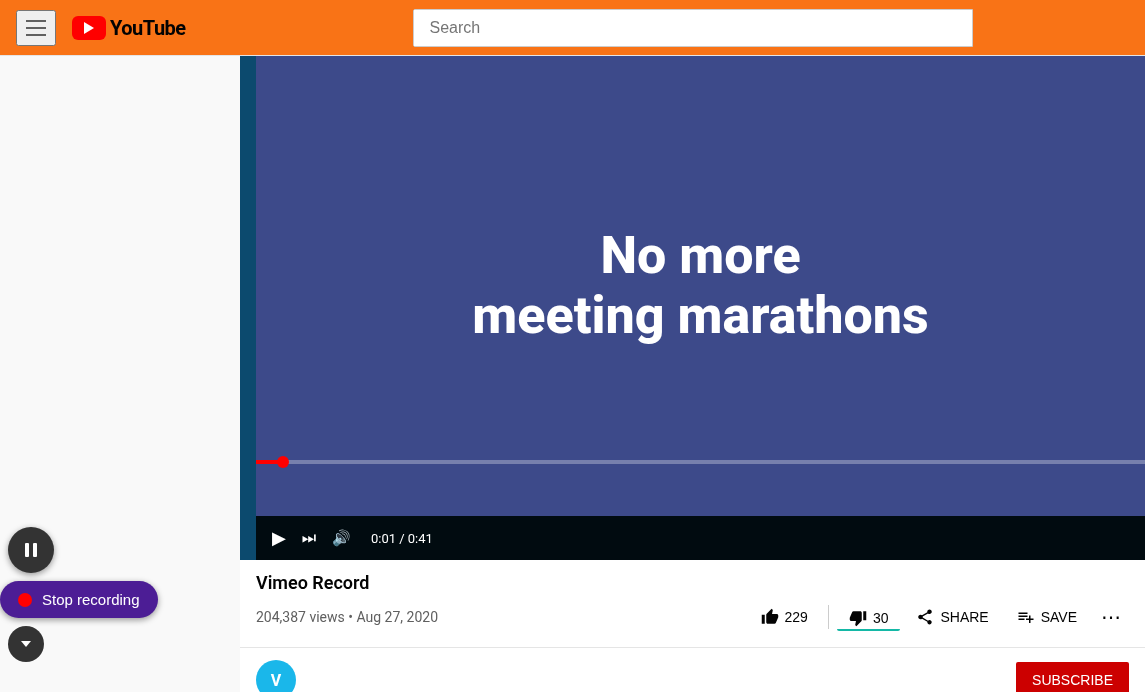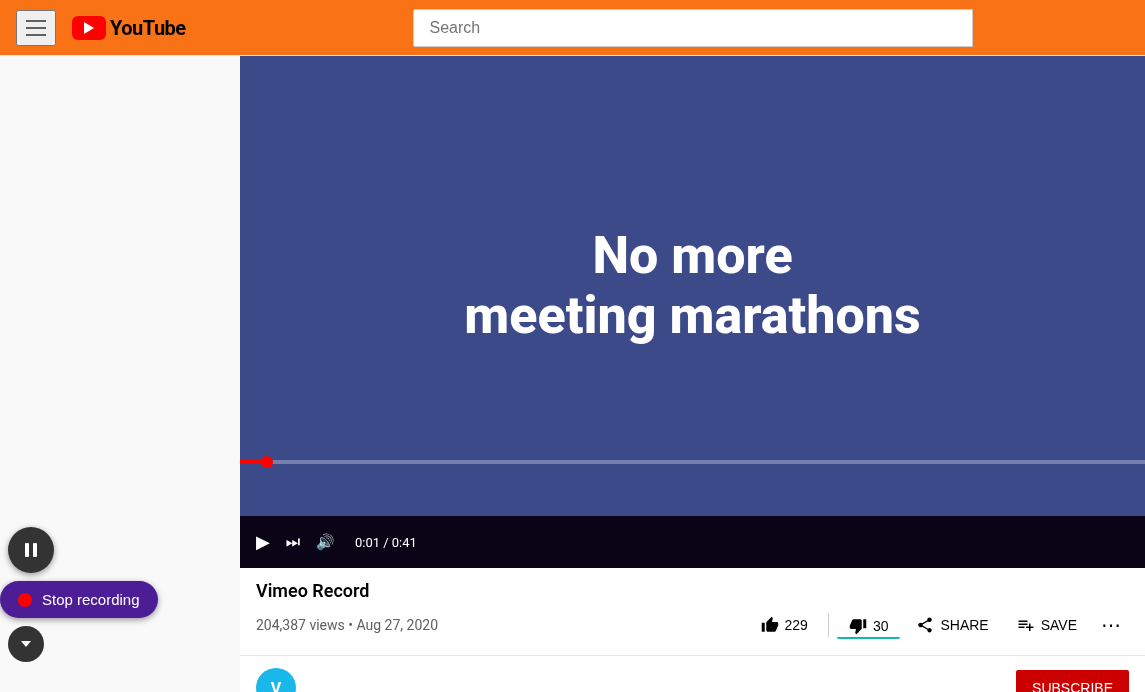--- a/index.html
+++ b/index.html
@@ -98,22 +98,23 @@
     
     .content-area {
       flex: 1;
       overflow-y: auto;
       background: #f9f9f9;
     }
 
     
     .video-player-container {
       width: 100%;
-      background: #4c1d95;
-      position: relative;
+      background: #0c4a6e;
+      position: relative;
+      padding-left: 16px;
     }
     .video-frame {
       width: 100%;
       height: 460px;
       background: #3d4a8a;
       display: flex;
       align-items: center;
       justify-content: center;
       position: relative;
     }
@@ -124,21 +125,21 @@
     .video-text h1 {
       font-size: 52px;
       font-weight: 800;
       line-height: 1.15;
     }
     .video-controls {
       background: rgba(0,0,0,0.85);
       display: flex;
       align-items: center;
       padding: 0 12px;
-      height: 52px;
+      height: 44px;
       gap: 8px;
     }
     .progress-bar-container {
       position: absolute;
       bottom: 52px;
       left: 0;
       right: 0;
       height: 4px;
       background: rgba(255,255,255,0.3);
     }

